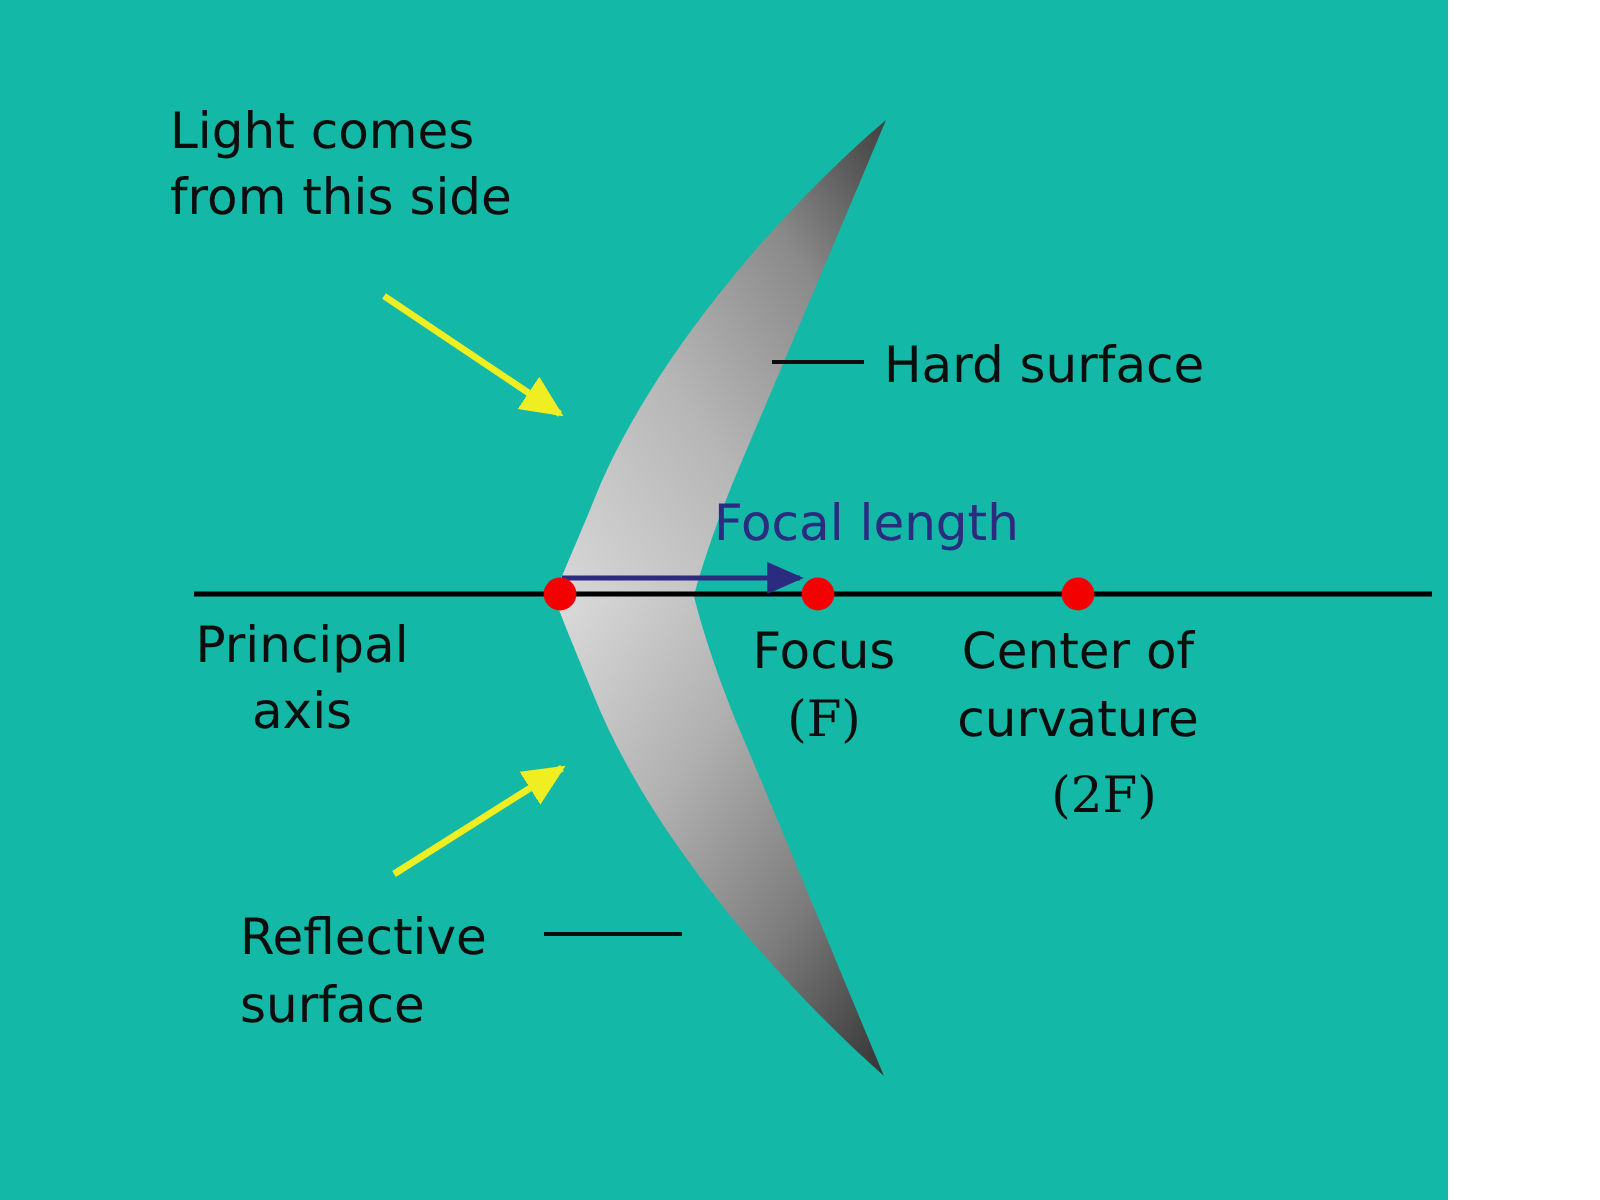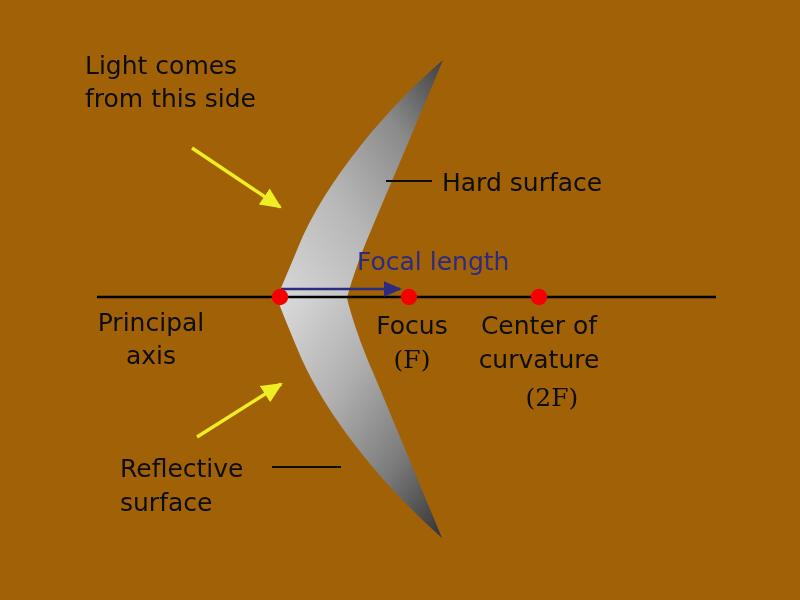--- a/index.html
+++ b/index.html
@@ -2,23 +2,23 @@
 <html><head>
 <meta charset="utf-8">
 <style>
   html, body {
     margin: 0;
     padding: 0;
     background: #ffffff;
   }
   #stage {
     position: relative;
-    width: 800px;
+    width: 724px;
     height: 600px;
-    background: #a16207;
+    background: #14b8a6;
     overflow: hidden;
     font-family: "DejaVu Sans", sans-serif;
   }
   #diagram-svg {
     position: absolute;
     top: 0;
     left: 0;
     width: 800px;
     height: 600px;
     display: block;

